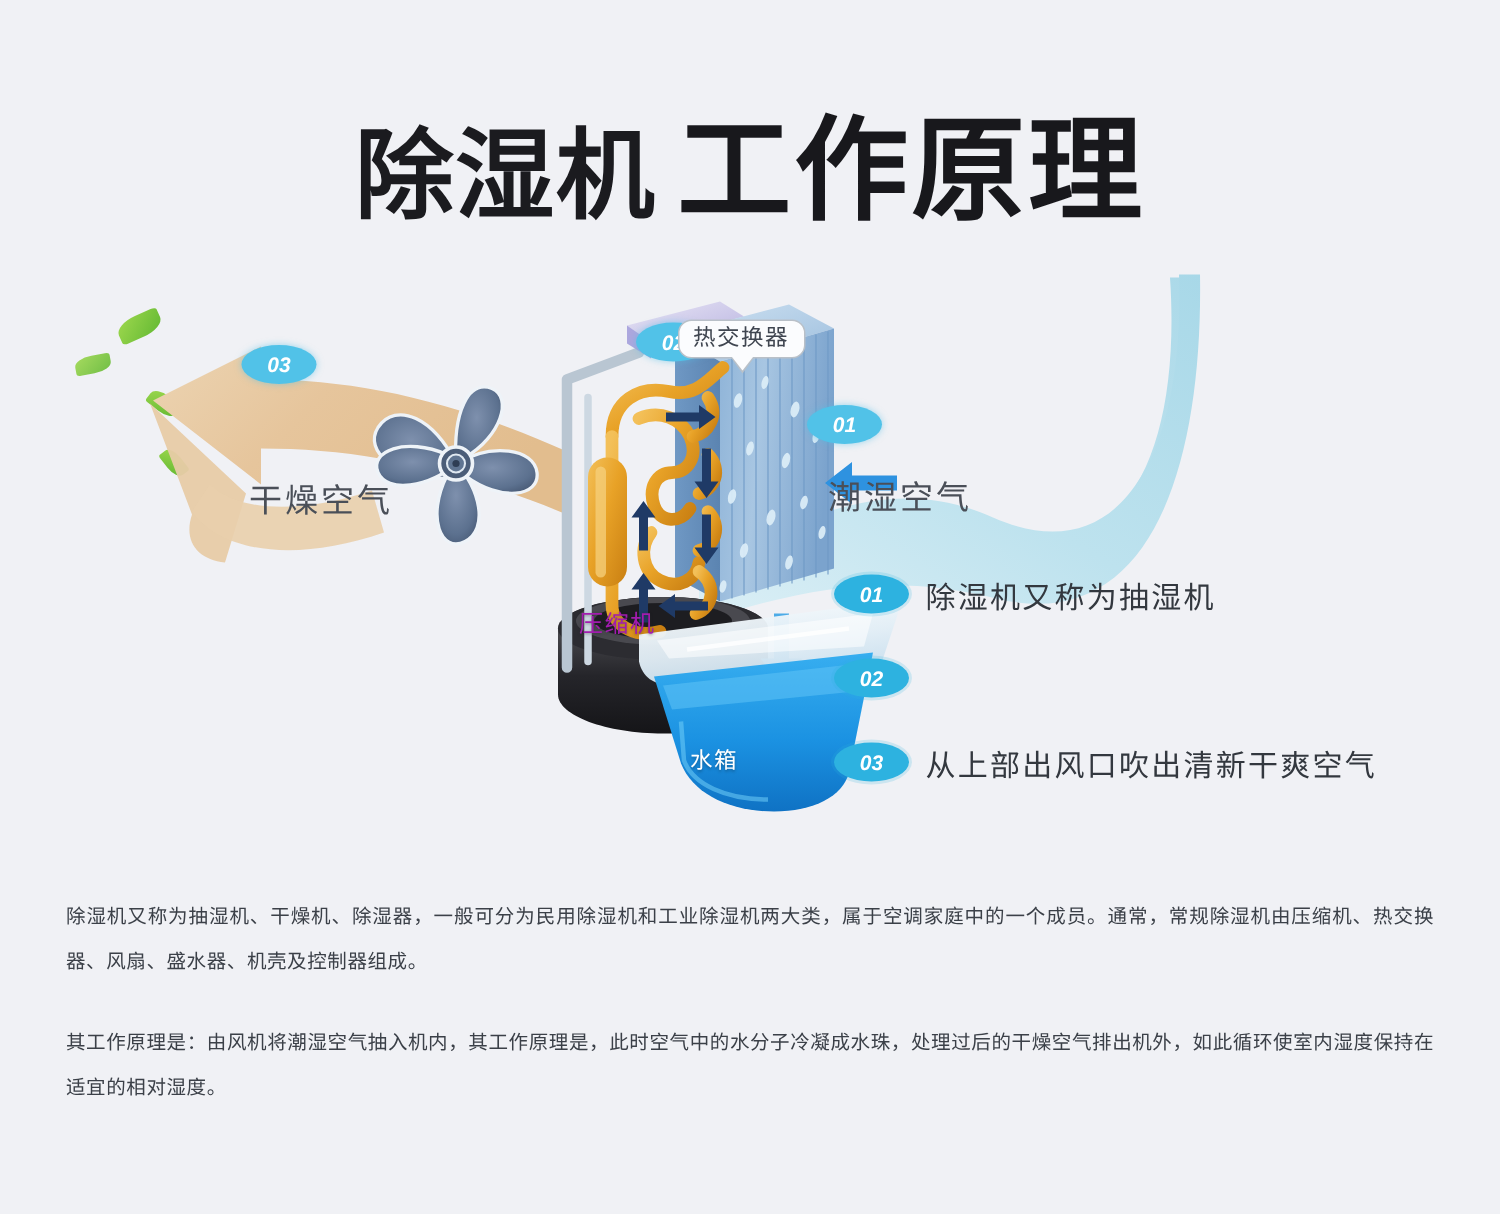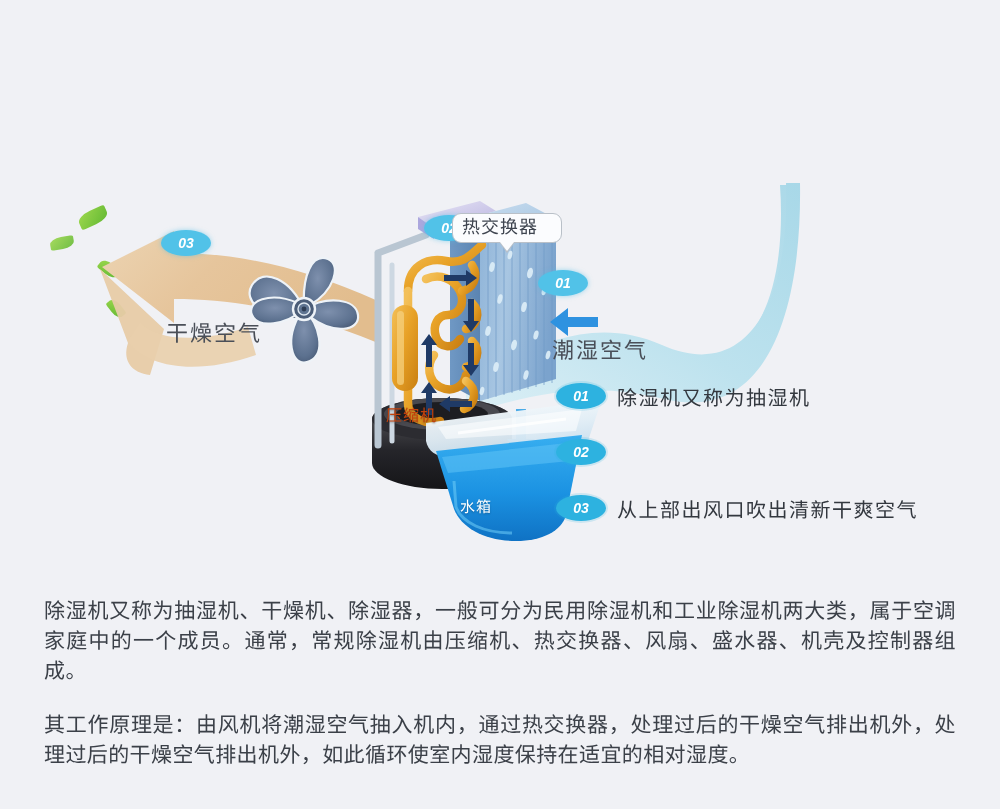--- a/index.html
+++ b/index.html
@@ -88,22 +88,22 @@
   .machine { position: absolute; left: 330px; top: 20px; width: 280px; height: 360px; }
 
   
   .callout {
     position: absolute;
     left: 452px;
     top: 38px;
     background: #fbfcfe;
     border: 1.6px solid #b9c0c8;
     border-radius: 9px;
-    padding: 3px 23px 4px 9px;
-    font-size: 18px;
+    padding: 3px 10px 4px 9px;
+    font-size: 15px;
     color: #3f4550;
     letter-spacing: 1px;
     line-height: 1.15;
     white-space: nowrap;
     text-align: right;
   }
   .callout::after {
     content: "";
     position: absolute;
     left: 50%;
@@ -156,21 +156,21 @@
     letter-spacing: 2px;
     white-space: nowrap;
   }
   .diag-label.white {
     color: #ffffff;
     font-size: 15px;
     letter-spacing: 1px;
     text-shadow: 0 1px 2px rgba(0,0,0,.28);
   }
   .diag-label.ghost {
-    color: #c2410c;
+    color: #a21caf;
     font-size: 16px;
     letter-spacing: 1px;
     text-shadow: 0 1px 2px rgba(40,40,45,.45);
   }
 
   
   .legend {
     position: absolute;
     left: 556px;
     top: 368px;
@@ -191,33 +191,36 @@
 
   
   .copy {
     position: absolute;
     left: 44px;
     top: 596px;
     width: 912px;
   }
   .copy p {
     margin: 0 0 24px 0;
-    font-size: 21px;
+    font-size: 13px;
     line-height: 30px;
     color: #3b4048;
     letter-spacing: 0.4px;
     text-align: justify;
   }
   .copy p:last-child { margin-bottom: 0; }
 </style>
 </head>
 <body>
 
 <div class="page">
 
+  <div class="title-block">
+    <span class="title-part-a">除湿机</span><span class="title-part-b">工作原理</span>
+  </div>
 
   <div class="diagram">
 
     <svg class="swoosh" viewBox="0 0 330 330">
       <defs>
         <linearGradient id="gSwoosh" x1="1" y1="0" x2="0.1" y2="1">
           <stop offset="0%" stop-color="#a8d8e8"></stop>
           <stop offset="55%" stop-color="#bde2ee"></stop>
           <stop offset="100%" stop-color="#d9eef5"></stop>
         </linearGradient>
@@ -399,21 +402,21 @@
       <path d="M124,286 L126,312 C132,328 154,338 182,338" stroke="#6fcdf8" stroke-width="3" fill="none" opacity="0.55"></path>
     </svg>
 
     <span class="badge badge-ghost badge-pos" style="left:424px; top:40px;">02</span>
     <div class="callout">热交换器</div>
 
     <span class="badge badge-ghost badge-pos" style="left:161px; top:55px;">03</span>
     <div class="diag-label" style="left:166px; top:140px;">干燥空气</div>
 
     <span class="badge badge-ghost badge-pos" style="left:538px; top:95px;">01</span>
-    <div class="diag-label" style="left:552px; top:138px;margin-top:19px;">潮湿空气</div>
+    <div class="diag-label" style="left:552px; top:138px;">潮湿空气</div>
 
     <div class="diag-label ghost" style="left:386px; top:227px;">压缩机</div>
 
     <div class="diag-label white" style="left:460px; top:320px;">水箱</div>
   </div>
 
   <div class="legend">
 
     <div class="legend-item">
       <span class="badge">01</span>
@@ -425,16 +428,16 @@
     </div>
 
     <div class="legend-item">
       <span class="badge">03</span>
       <span class="legend-text">从上部出风口吹出清新干爽空气</span>
     </div>
   </div>
 
   <div class="copy">
     <p>除湿机又称为抽湿机、干燥机、除湿器，一般可分为民用除湿机和工业除湿机两大类，属于空调家庭中的一个成员。通常，常规除湿机由压缩机、热交换器、风扇、盛水器、机壳及控制器组成。</p>
-    <p>其工作原理是：由风机将潮湿空气抽入机内，通过热交换器，处理过后的干燥空气排出机外，处理过后的干燥空气排出机外，如此循环使室内湿度保持在适宜的相对湿度。</p>
+    <p>其工作原理是：由风机将潮湿空气抽入机内，其工作原理是，此时空气中的水分子冷凝成水珠，处理过后的干燥空气排出机外，如此循环使室内湿度保持在适宜的相对湿度。</p>
   </div>
 
 </div>
 
 </body></html>

